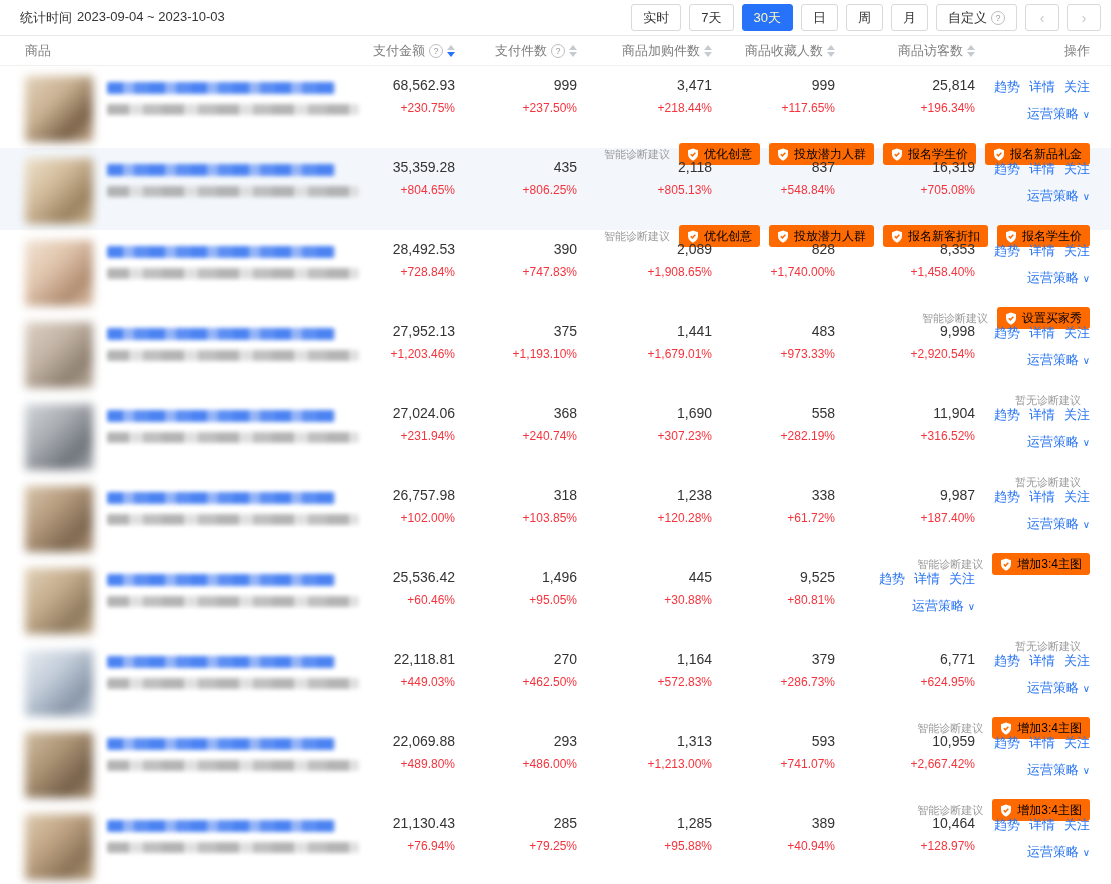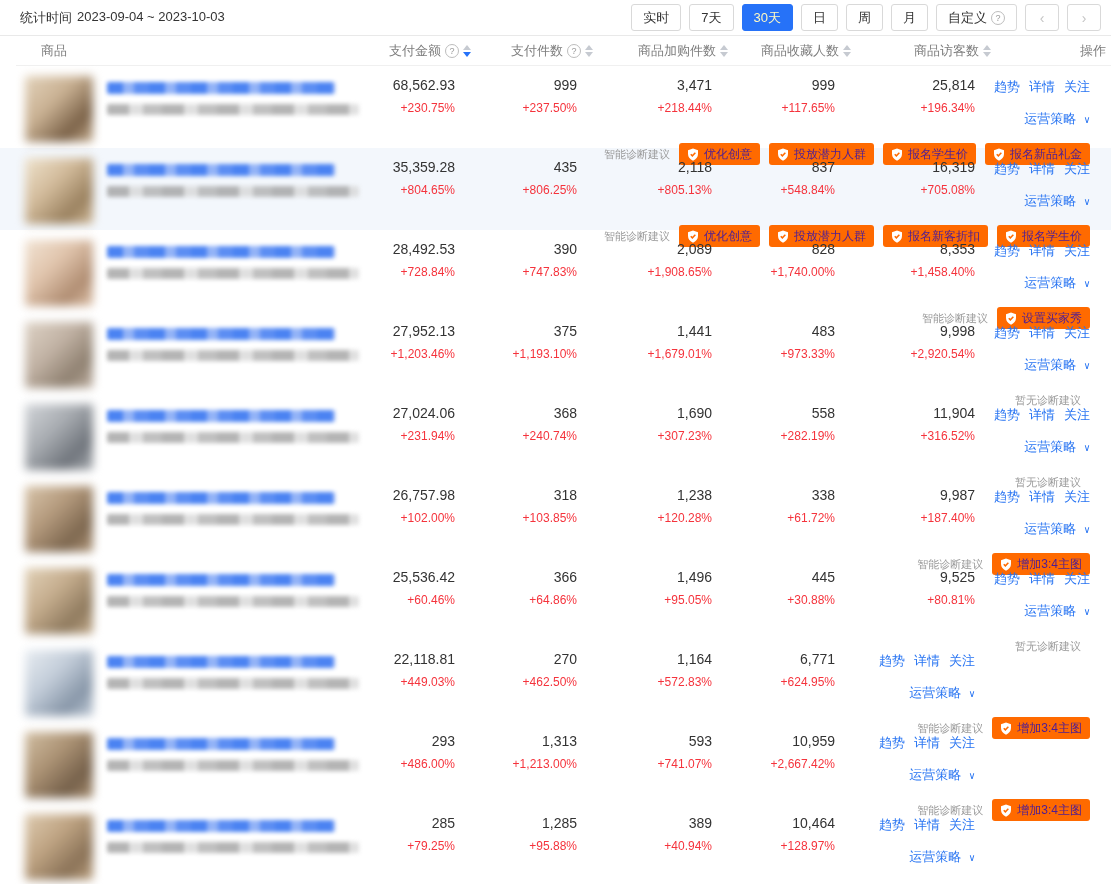--- a/index.html
+++ b/index.html
@@ -13,21 +13,21 @@
   .range-group { display:flex; align-items:center; gap:8px; }
   .btn { height:27px; min-width:34px; padding:0 11px; border:1px solid #d9d9d9; border-radius:3px;
     background:#fff; font-size:13px; color:#333; display:inline-flex; align-items:center;
     justify-content:center; gap:4px; cursor:pointer; font-family:inherit; }
   .btn.active { background:#2672f8; border-color:#2672f8; color:#fef9c3; }
   .btn.pager { width:30px; padding:0; color:#c4c4c4; font-size:14px; }
 
   
   .grid { display:grid; grid-template-columns:345px 85px 122px 135px 123px 140px 115px; }
   .table-header { height:30px; align-items:center; padding:0 21px 0 25px;
-    border-bottom:1px solid #f0f0f0; color:#7d7d7d; font-size:13px;margin-left:16px; }
+    border-bottom:1px solid #f0f0f0; color:#7d7d7d; font-size:13px; }
   .th { display:flex; align-items:center; justify-content:flex-end; gap:4px; white-space:nowrap; }
   .th:first-child { justify-content:flex-start; }
   .help { width:14px; height:14px; border:1px solid #bdbdbd; border-radius:50%; font-size:9px;
     color:#9a9a9a; display:inline-flex; align-items:center; justify-content:center; flex:none; }
   .sorter { display:inline-flex; flex-direction:column; gap:2px; cursor:pointer; }
   .caret-up { width:0; height:0; border-left:4px solid transparent; border-right:4px solid transparent;
     border-bottom:5px solid #c6cad1; }
   .caret-down { width:0; height:0; border-left:4px solid transparent; border-right:4px solid transparent;
     border-top:5px solid #c6cad1; }
   .caret-down.on { border-top-color:#2672f8; }
@@ -42,26 +42,26 @@
     filter:blur(2px); }
   .s-line { height:11px; width:252px; margin-top:10px; border-radius:2px; opacity:.75;
     background:repeating-linear-gradient(90deg,#9c9c9c 0 22px,#d6d6d6 22px 36px,#ababab 36px 55px);
     filter:blur(2px); }
   .num-cell { text-align:right; padding-top:9px; white-space:nowrap; }
   .val { font-size:14px; color:#333; }
   .pct { font-size:12px; color:#f5333c; margin-top:8px; }
   .act-cell { text-align:right; padding-top:9px; white-space:nowrap; }
   .act-cell a { color:#2673f2; font-size:13px; text-decoration:none; cursor:pointer; }
   .act-line1 a { margin-left:9px; }
-  .act-line2 { margin-top:14px;font-family:Liberation Mono, monospace; }
+  .act-line2 { margin-top:8px; }
   .chev { font-size:10px; color:#2673f2; }
 
   .diag { display:flex; justify-content:flex-end; align-items:center; gap:9px; height:24px; }
   .diag-label { font-size:11px; color:#9b9b9b; }
-  .badge { display:inline-flex; align-items:center; gap:5px; background:#ff6a00; color:#4c1d95;
+  .badge { display:inline-flex; align-items:center; gap:5px; background:#ff6a00; color:#000000;
     font-size:12px; height:22px; padding:0 8px; border-radius:3px; cursor:pointer; white-space:nowrap; }
   .badge svg { flex:none; }
 </style>
 </head>
 <body>
 
 <div class="topbar">
   <div class="stats-time">
     <span>统计时间</span>
     <span>2023-09-04 ~ 2023-10-03</span>
@@ -475,24 +475,20 @@
         <div class="p-lines">
           <div class="t-line"></div>
           <div class="s-line"></div>
         </div>
       </div>
       <div class="num-cell">
         <div class="val">25,536.42</div>
         <div class="pct">+60.46%</div>
       </div>
       <div class="num-cell">
-        <div class="val">366</div>
-        <div class="pct">+64.86%</div>
-      </div>
-      <div class="num-cell">
         <div class="val">1,496</div>
         <div class="pct">+95.05%</div>
       </div>
       <div class="num-cell">
         <div class="val">445</div>
         <div class="pct">+30.88%</div>
       </div>
       <div class="num-cell">
         <div class="val">9,525</div>
         <div class="pct">+80.81%</div>
@@ -524,20 +520,24 @@
       </div>
       <div class="num-cell">
         <div class="val">270</div>
         <div class="pct">+462.50%</div>
       </div>
       <div class="num-cell">
         <div class="val">1,164</div>
         <div class="pct">+572.83%</div>
       </div>
       <div class="num-cell">
+        <div class="val">379</div>
+        <div class="pct">+286.73%</div>
+      </div>
+      <div class="num-cell">
         <div class="val">6,771</div>
         <div class="pct">+624.95%</div>
       </div>
       <div class="act-cell">
         <div class="act-line1"><a>趋势</a><a>详情</a><a>关注</a></div>
         <div class="act-line2">
           <a><span class="strategy-label">运营策略</span> <span class="chev">∨</span></a>
         </div>
       </div>
     </div>
@@ -557,20 +557,24 @@
     <div class="row">
     <div class="grid">
       <div class="product-cell">
         <div class="thumb" style="background: linear-gradient(135deg, rgb(210, 191, 163) 0%, rgb(172, 147, 117) 40%, rgb(117, 96, 74) 75%, rgb(172, 147, 117) 100%);"></div>
         <div class="p-lines">
           <div class="t-line"></div>
           <div class="s-line"></div>
         </div>
       </div>
       <div class="num-cell">
+        <div class="val">22,069.88</div>
+        <div class="pct">+489.80%</div>
+      </div>
+      <div class="num-cell">
         <div class="val">293</div>
         <div class="pct">+486.00%</div>
       </div>
       <div class="num-cell">
         <div class="val">1,313</div>
         <div class="pct">+1,213.00%</div>
       </div>
       <div class="num-cell">
         <div class="val">593</div>
         <div class="pct">+741.07%</div>
@@ -602,20 +606,24 @@
     <div class="row">
     <div class="grid">
       <div class="product-cell">
         <div class="thumb" style="background: linear-gradient(135deg, rgb(222, 203, 176) 0%, rgb(191, 164, 131) 40%, rgb(138, 114, 87) 75%, rgb(191, 164, 131) 100%);"></div>
         <div class="p-lines">
           <div class="t-line"></div>
           <div class="s-line"></div>
         </div>
       </div>
       <div class="num-cell">
+        <div class="val">21,130.43</div>
+        <div class="pct">+76.94%</div>
+      </div>
+      <div class="num-cell">
         <div class="val">285</div>
         <div class="pct">+79.25%</div>
       </div>
       <div class="num-cell">
         <div class="val">1,285</div>
         <div class="pct">+95.88%</div>
       </div>
       <div class="num-cell">
         <div class="val">389</div>
         <div class="pct">+40.94%</div>

